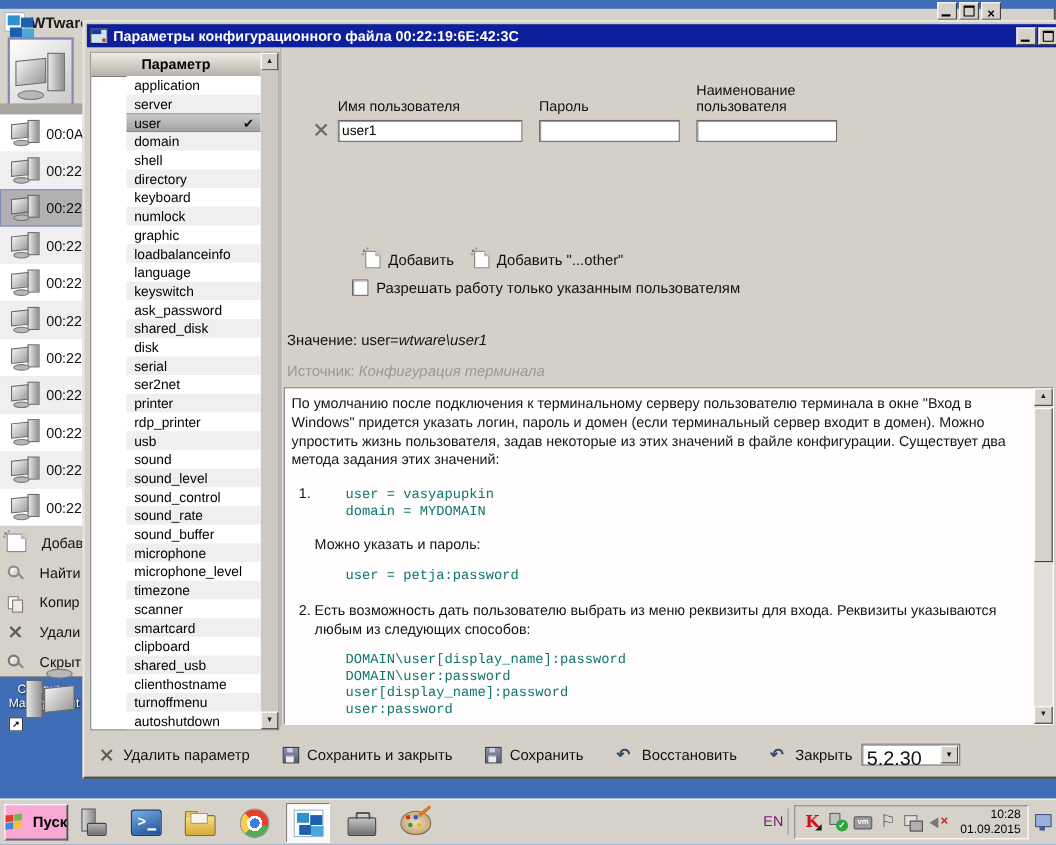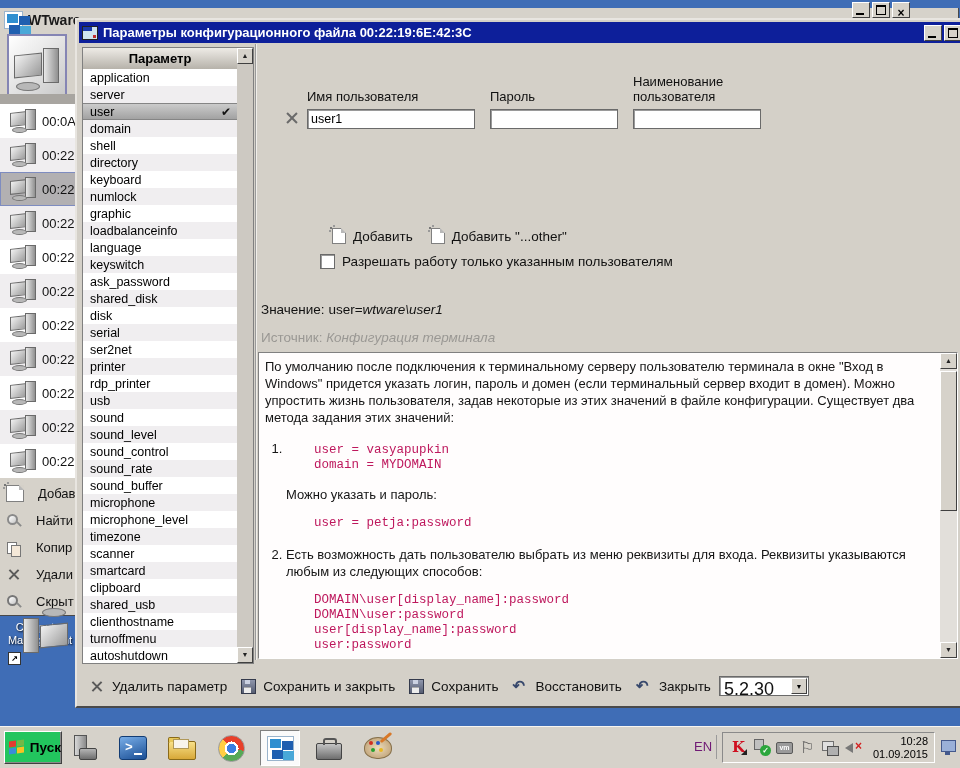--- a/index.html
+++ b/index.html
@@ -53,21 +53,21 @@
   .dlg-title{flex:1;color:#fff;font-weight:bold;font-size:13px;margin-left:5px;white-space:nowrap;overflow:hidden;}
 
   
   #param-panel{position:absolute;left:5px;top:27px;width:172px;height:617px;background:#fff;border:1px solid #808080;box-sizing:border-box;}
   .param-header{height:21px;margin-right:16px;background:linear-gradient(#eeebe6,#b6b2aa);border-bottom:1px solid #7a7a7a;font-weight:bold;font-size:13px;text-align:center;line-height:21px;}
   .sb-btn{width:16px;height:16px;background:#d6d2ca;border:1px solid;border-color:#fff #404040 #404040 #fff;font-size:7px;line-height:14px;text-align:center;color:#222;box-sizing:border-box;}
   .param-up{position:absolute;right:0;top:0;}
   .param-down{position:absolute;right:0;bottom:0;}
   .param-track{position:absolute;right:0;top:16px;bottom:16px;width:16px;background:#cdc9c2;}
   .param-items{position:absolute;left:0;top:21px;right:16px;bottom:0;overflow:hidden;}
-  .param-item{height:17px;display:flex;align-items:center;padding:0 6px 0 7px;font-size:12.5px;background:#fff;}
+  .param-item{height:17px;display:flex;align-items:center;padding:0 6px 0 7px;font-size:12.5px;background:#fff;margin-left:32px;}
   .param-item.alt{background:#f0eef0;}
   .param-item span:first-child{flex:1;}
   .param-item.selected{background:linear-gradient(#cbcbcb,#a2a2a2);border-top:1px solid #858585;border-bottom:1px solid #858585;height:15px;}
   .param-check{font-size:12px;color:#111;}
 
   
   .vsep{position:absolute;left:178px;top:24px;bottom:46px;width:1px;background:#9a9a9a;border-right:1px solid #f0eeea;}
   #form-area{position:absolute;left:179px;top:24px;right:2px;height:308px;}
   .fields-row{position:absolute;left:29px;top:30px;display:flex;align-items:flex-end;}
   .form-x-icon{position:relative;width:14px;height:14px;margin:0 8px 4px 0;flex:none;}
@@ -91,50 +91,50 @@
   .value-line{position:absolute;left:5px;top:258px;font-size:13.5px;color:#111;}
   .source-line{position:absolute;left:5px;top:286px;font-size:13.5px;color:#9a9894;}
 
   
   #help-panel{position:absolute;left:181px;top:332px;width:700px;height:307px;background:#fffdfd;border:1px solid;border-color:#808080 #fff #fff #808080;box-sizing:border-box;}
   .help-body{position:absolute;left:1px;top:1px;right:18px;bottom:1px;overflow:hidden;padding:2px 4px 0 5px;font-size:13px;line-height:17px;color:#151515;}
   .hp-intro{margin:2px 0 14px 0;}
   .help-body ol{margin:0;padding-left:21px;}
   .help-body li{margin-bottom:15px;}
   .help-body li p{margin:13px 0;}
-  .help-body pre{margin:13px 0 13px 28px;font:12.5px/15px "Liberation Mono",monospace;color:#be185d;}
+  .help-body pre{margin:13px 0 13px 28px;font:12.5px/15px "Liberation Mono",monospace;color:#0f766e;}
   .help-scroll{position:absolute;right:0;top:0;bottom:0;width:17px;background:#e2dfda;}
   .help-scroll .sb-btn{width:17px;}
   .help-scroll .sb-bottom{position:absolute;bottom:0;}
   .sb-thumb{position:absolute;left:0;top:18px;width:17px;height:140px;background:#d6d2ca;border:1px solid;border-color:#fff #404040 #404040 #fff;box-sizing:border-box;}
 
   
   #dlg-toolbar{position:absolute;left:0;top:646px;right:0;height:40px;display:flex;align-items:center;padding-left:12px;}
-  .tb-row{display:flex;align-items:center;gap:14px;}
+  .tb-row{display:flex;align-items:center;gap:30px;}
   .tb-btn{display:flex;align-items:center;font-size:13.5px;color:#111;white-space:nowrap;cursor:default;}
   .tbi{position:relative;width:16px;height:15px;margin-right:7px;flex:none;}
   .delete-x-icon::before,.delete-x-icon::after{content:"";position:absolute;left:7px;top:1px;width:2px;height:13px;background:#5a5a5a;}
   .delete-x-icon::before{transform:rotate(45deg);}
   .delete-x-icon::after{transform:rotate(-45deg);}
   .save-icon,.save-close-icon{width:13px;height:13px;margin-top:1px;background:linear-gradient(#8f96ac,#565d72);border:1px solid #343a4c;}
   .save-icon::before,.save-close-icon::before{content:"";position:absolute;left:3px;top:0;width:5px;height:4px;background:#ccd2e2;}
   .save-icon::after,.save-close-icon::after{content:"";position:absolute;left:2px;bottom:0;width:7px;height:5px;background:#ececec;border-top:1px solid #aaa;}
   .undo-icon::before,.close-undo-icon::before{content:"\21B6";position:absolute;left:0;top:-2px;font-weight:bold;font-size:15px;color:#37486c;}
   .search-icon::before,.hide-icon::before{content:"";position:absolute;left:1px;top:1px;width:7px;height:7px;border:2px solid #8a8a8a;border-radius:50%;background:linear-gradient(135deg,#fff,#c8c8c8);}
   .search-icon::after,.hide-icon::after{content:"";position:absolute;left:10px;top:10px;width:6px;height:2px;background:#8a8a8a;transform:rotate(45deg);}
   .hide-icon::before{border-color:#777;}
   .copy-icon::before{content:"";position:absolute;left:1px;top:2px;width:8px;height:10px;background:#fff;border:1px solid #777;}
   .copy-icon::after{content:"";position:absolute;left:5px;top:5px;width:8px;height:10px;background:#f4e8d8;border:1px solid #777;}
   .version-dd{position:relative;width:90px;height:20px;margin-left:8px;background:#fff;border:1px solid #6a6a6a;box-shadow:inset 1px 1px 0 #9a9a9a;box-sizing:border-box;}
   .dd-value{position:absolute;left:4px;top:2px;font-size:18px;color:#111;}
   .dd-btn{position:absolute;right:1px;top:1px;bottom:1px;width:16px;background:#d6d2ca;border:1px solid;border-color:#fff #404040 #404040 #fff;font-size:7px;line-height:15px;text-align:center;box-sizing:border-box;}
 
   
   #taskbar{position:absolute;left:0;top:726px;width:960px;height:42px;background:#d6d2ca;border-top:1px solid #f6f4f0;z-index:6;}
-  .start-btn{position:absolute;left:4px;top:4px;width:56px;height:31px;background:#22c55e;border:1px solid;border-color:#fff #404040 #404040 #fff;box-shadow:inset -1px -1px 0 #8a8a8a;display:flex;align-items:center;justify-content:flex-end;font-weight:bold;font-size:13.5px;}
+  .start-btn{position:absolute;left:4px;top:4px;width:56px;height:31px;background:#f9a8d4;border:1px solid;border-color:#fff #404040 #404040 #fff;box-shadow:inset -1px -1px 0 #8a8a8a;display:flex;align-items:center;justify-content:space-between;font-weight:bold;font-size:13.5px;}
   .win-flag{position:relative;width:17px;height:15px;margin-right:4px;flex:none;}
   .win-flag i{position:absolute;width:7px;height:6px;transform:skewY(-7deg);}
   .win-flag .f1{left:0;top:1px;background:#e33b30;}
   .win-flag .f2{left:8px;top:0;background:#74b847;}
   .win-flag .f3{left:0;top:8px;background:#3b8cd8;}
   .win-flag .f4{left:8px;top:7px;background:#f8c322;}
   .ql-bar{position:absolute;left:64px;top:2px;height:38px;display:flex;align-items:center;gap:9px;}
   .ql-btn{width:40px;height:36px;display:flex;align-items:center;justify-content:center;}
   .ql-btn.active{background:#fafafa;border:1px solid;border-color:#808080 #fff #fff #808080;box-sizing:border-box;}
   .server-manager-icon{position:relative;width:26px;height:26px;}

